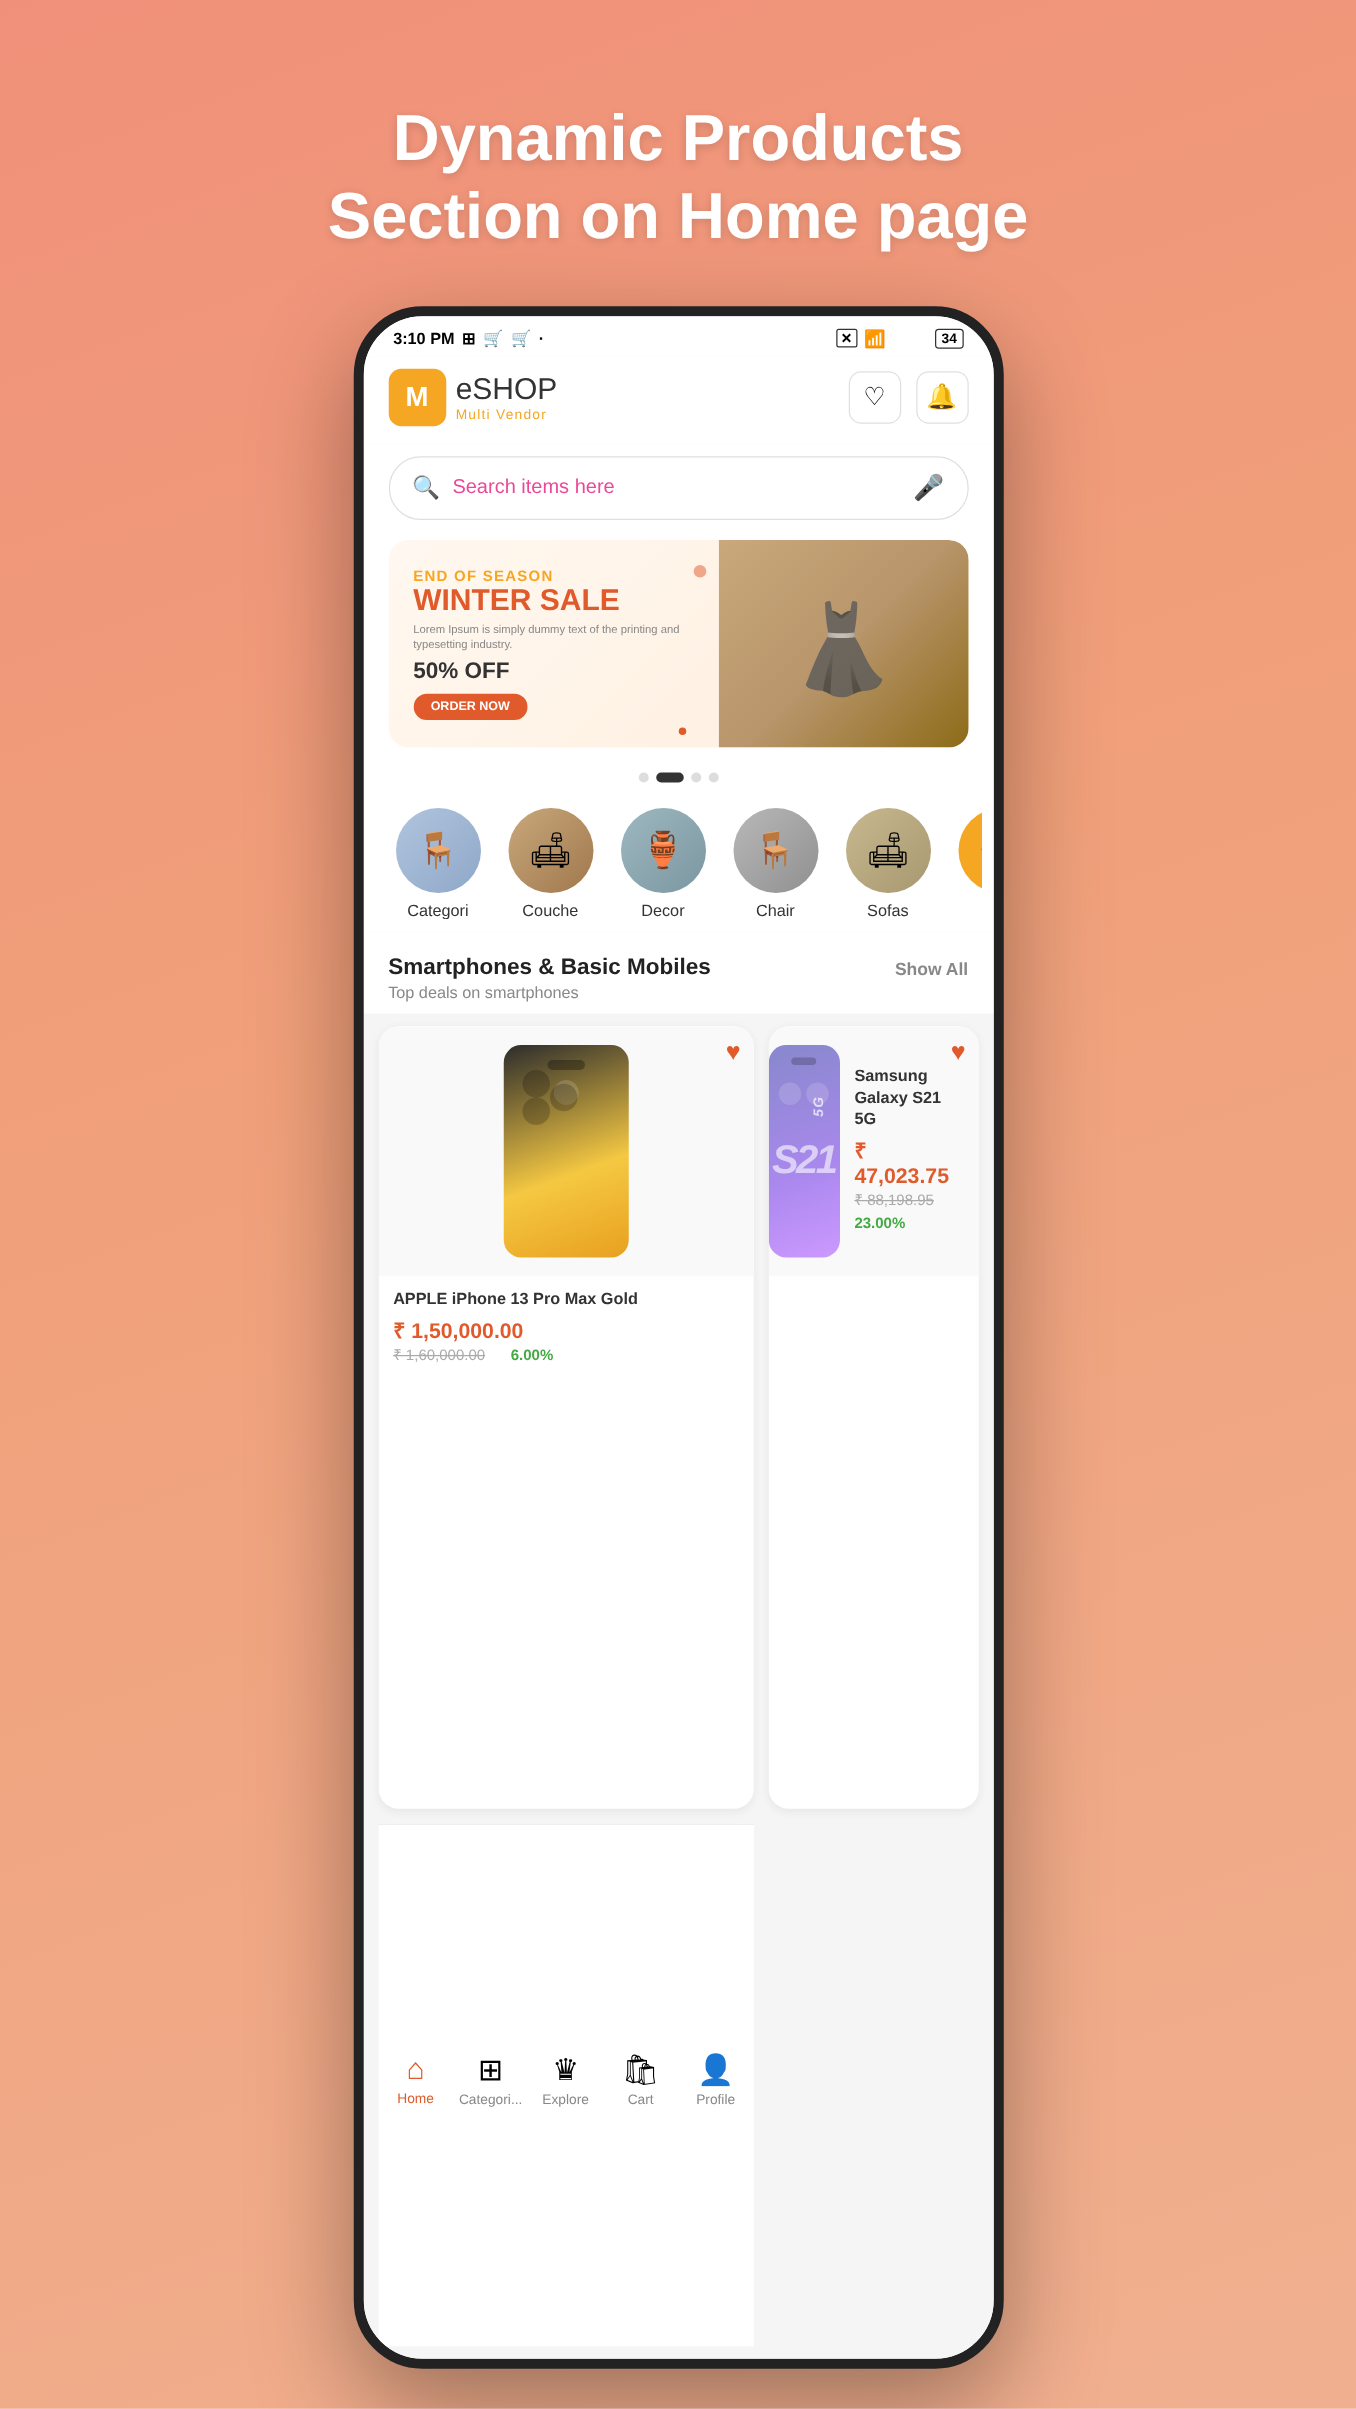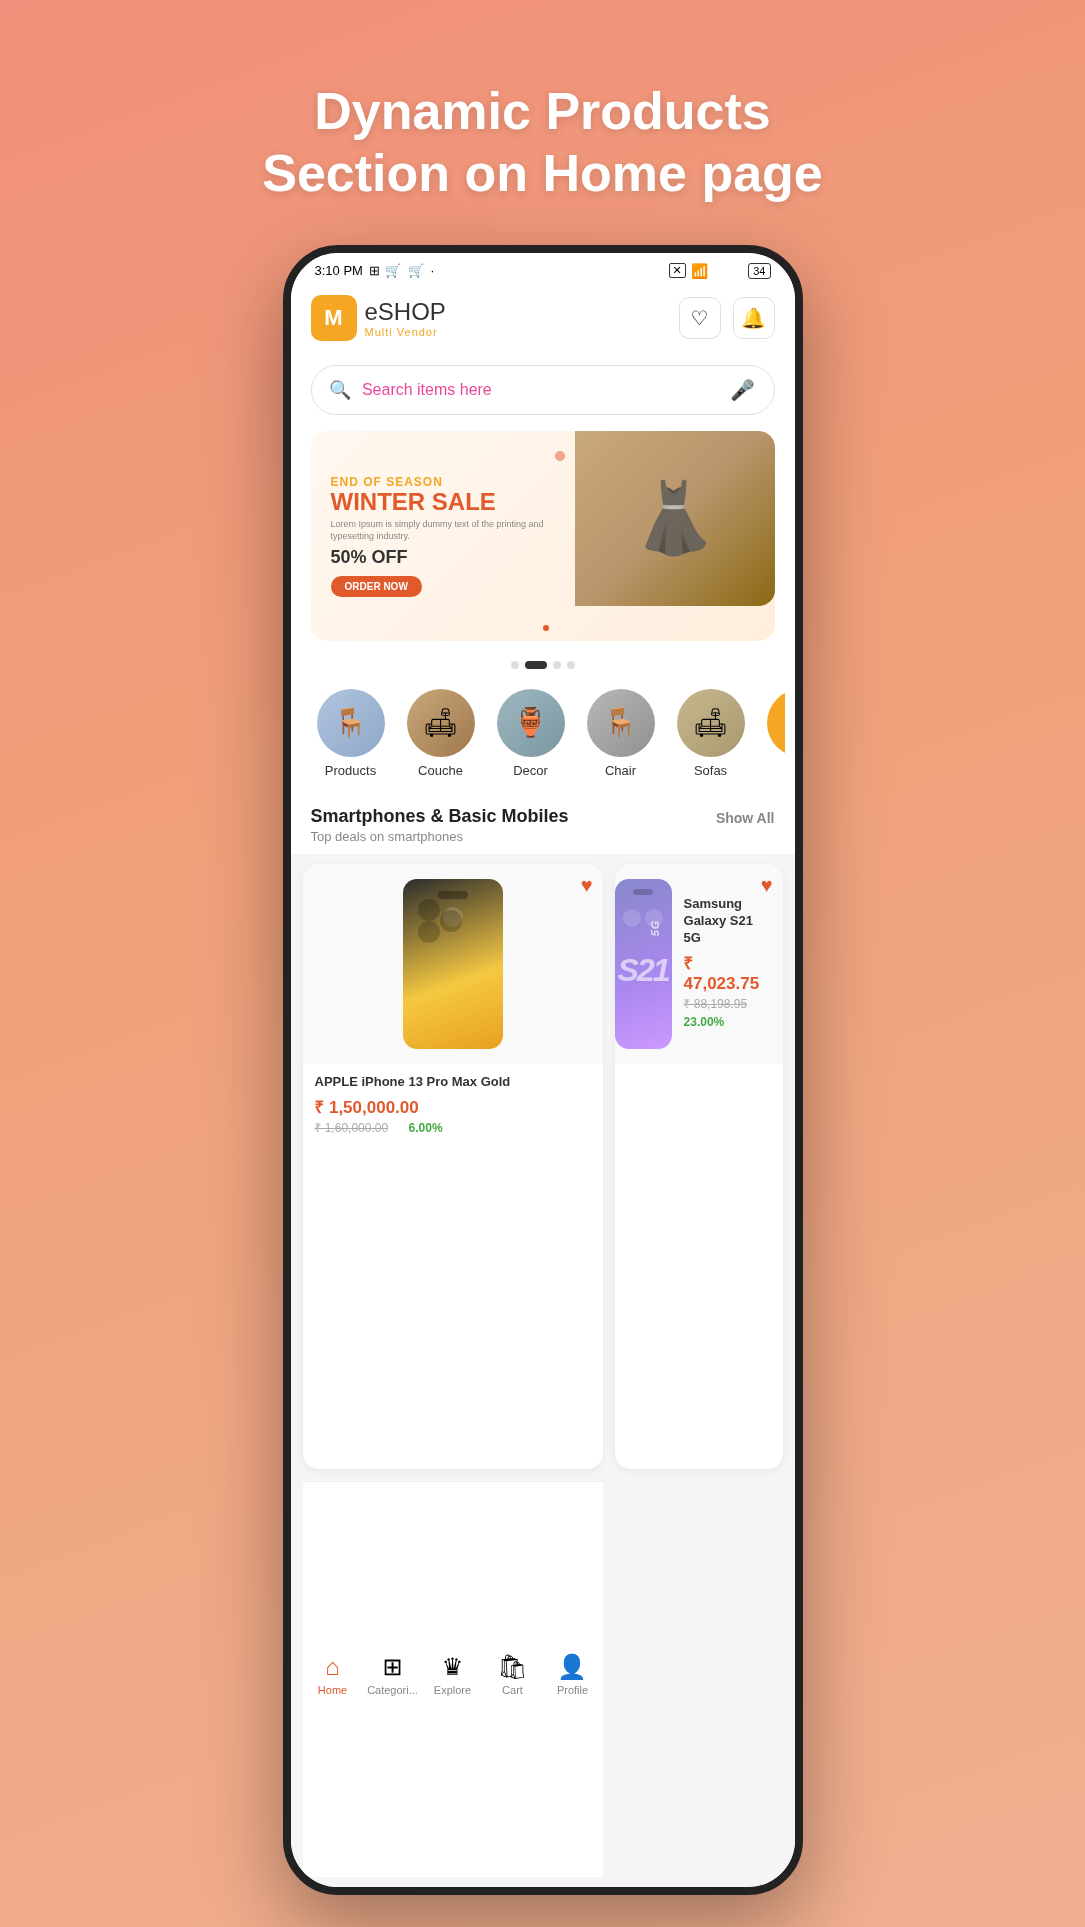--- a/index.html
+++ b/index.html
@@ -36,21 +36,21 @@
       position: relative;
     }
     
     .status-bar {
       background: white;
       padding: 10px 24px 6px 24px;
       display: flex;
       justify-content: space-between;
       align-items: center;
       font-size: 13px;
-      font-weight: 400;
+      font-weight: 700;
     }
     .status-left { display: flex; align-items: center; gap: 6px; }
     .status-right { display: flex; align-items: center; gap: 6px; }
     
     .app-header {
       background: white;
       padding: 10px 20px 14px 20px;
       display: flex;
       justify-content: space-between;
       align-items: center;
@@ -102,21 +102,21 @@
     }
     .mic-icon { font-size: 20px; color: #aaa; }
     
     .banner-area {
       background: white;
       padding: 0 20px 10px 20px;
     }
     .banner {
       border-radius: 16px;
       overflow: hidden;
-      height: 210px;
+      height: 166px;
       background: linear-gradient(135deg, #fff8f0 0%, #ffeedd 100%);
       position: relative;
       display: flex;
       align-items: center;
     }
     .banner-content {
       padding: 18px 20px;
       z-index: 2;
       flex: 1;
     }
@@ -396,21 +396,21 @@
     <div class="dot"></div>
     <div class="dot"></div>
   </div>
 
   <div class="categories-area">
     <div class="categories-scroll">
       <div class="category-item">
         <div class="category-circle cat-furniture">
           <span style="font-size:28px;">🪑</span>
         </div>
-        <span class="category-label">Products</span>
+        <span class="category-label">Categori</span>
       </div>
       <div class="category-item">
         <div class="category-circle cat-couche">
           <span style="font-size:28px;">🛋</span>
         </div>
         <span class="category-label">Couche</span>
       </div>
       <div class="category-item">
         <div class="category-circle cat-decor">
           <span style="font-size:28px;">🏺</span>

